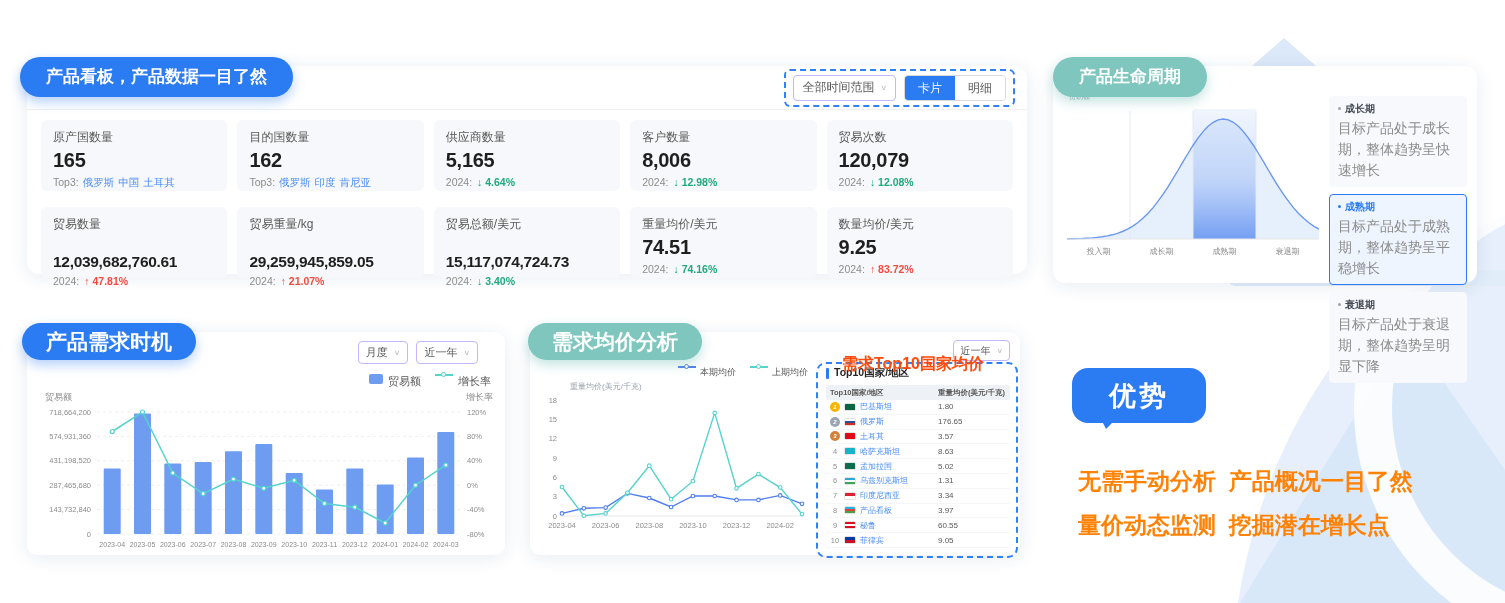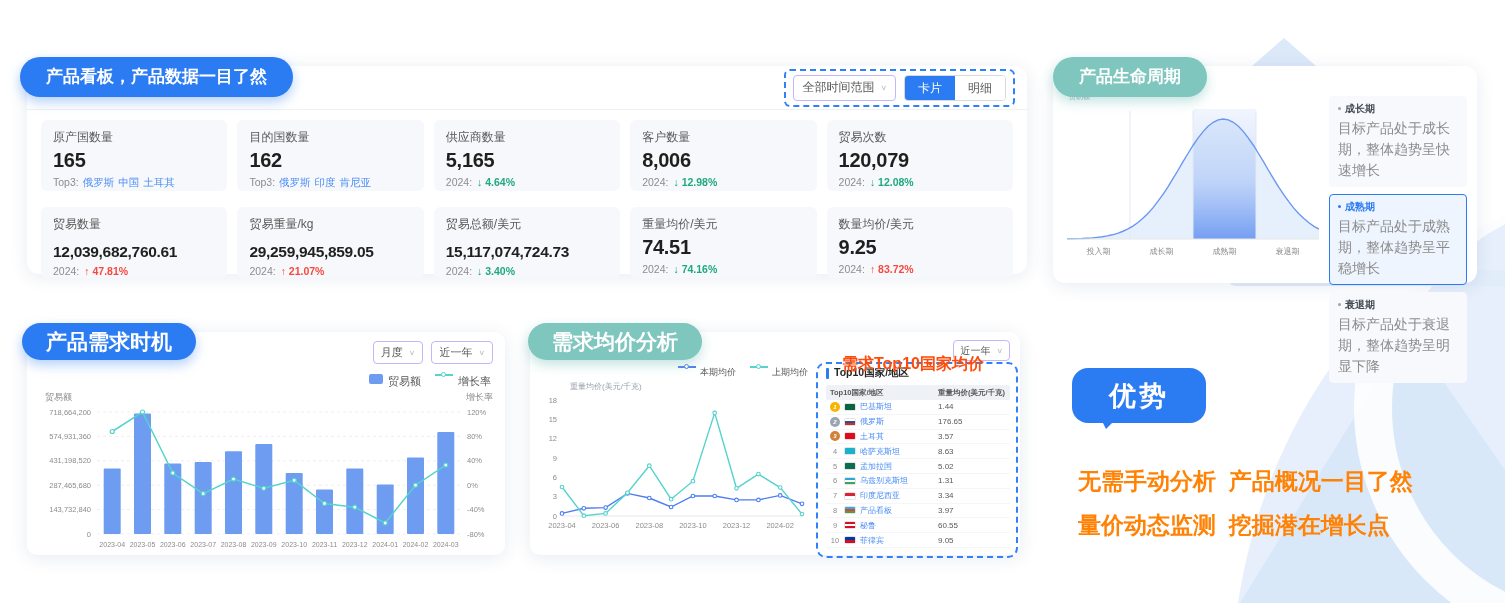--- a/index.html
+++ b/index.html
@@ -32,21 +32,21 @@
   .mini-select{display:inline-flex;align-items:center;gap:6px;border:1px solid #c4b5fd;border-radius:4px;background:#fff;
     font-size:12px;color:#595959;height:26px;padding:0 8px;cursor:pointer;}
   .mini-select .chev{color:#bfbfbf;font-size:9px;transform:scaleY(.8);}
   .segment{display:inline-flex;border:1px solid #d9d9d9;border-radius:4px;overflow:hidden;height:26px;}
   .seg-btn{font-size:12px;line-height:24px;padding:0 13px;background:#fff;color:#595959;cursor:pointer;text-align:center;}
   .seg-btn.active{background:var(--accent);color:#fff;}
   .cards-grid{display:grid;grid-template-columns:repeat(5,1fr);gap:16px 10px;padding:10px 14px;}
   .stat-card{background:#f7f8fb;border-radius:6px;padding:9px 12px 7px;height:71px;}
   .stat-label{font-size:12px;color:#595959;}
   .stat-value{font-size:20px;font-weight:bold;color:#1f1f1f;margin:3px 0 4px;letter-spacing:-.3px;white-space:nowrap;}
-  .stat-value.small{font-size:15.5px;margin-top:10px;}
+  .stat-value.small{font-size:15.5px;margin-top:20px;}
   .stat-sub{font-size:10.5px;color:#8c8c8c;white-space:nowrap;}
   .stat-sub .lnk{color:var(--link);margin-left:4px;cursor:pointer;}
   .stat-sub .pct{font-weight:bold;margin-left:5px;}
   .pct.up{color:var(--up);} .pct.down{color:var(--down);}
 
   
   #lifecycle{left:1053px;top:66px;width:424px;height:217px;display:flex;padding:26px 10px 6px 14px;}
   .lc-chart{width:252px;}
   .lc-ylabel{font-size:7px;color:#9aa3ad;margin:0 0 1px 2px;}
   .lc-xlabels{display:flex;margin-top:1px;}
@@ -55,21 +55,21 @@
   .stage-card{background:#f7f9fc;border:1px solid #f7f9fc;border-radius:4px;padding:5px 8px;cursor:pointer;}
   .stage-card.selected{background:#eef5ff;border-color:var(--accent);}
   .stage-name{font-size:10px;font-weight:bold;color:#434a54;}
   .stage-card.selected .stage-name{color:var(--accent);}
   .stage-dot{display:inline-block;width:3px;height:3px;border-radius:50%;background:#9aa3ad;vertical-align:2px;margin-right:4px;}
   .stage-card.selected .stage-dot{background:var(--accent);}
   .stage-desc{font-size:14px;color:#8c8c8c;line-height:1.5;margin-top:2px;}
 
   
   #timing{left:27px;top:332px;width:478px;height:223px;border-radius:10px;}
-  .tm-controls{position:absolute;top:9px;right:12px;display:flex;gap:8px;}
+  .tm-controls{position:absolute;top:9px;right:27px;display:flex;gap:8px;}
   .mini-select.sm{height:23px;font-size:11px;padding:0 7px;}
   .tm-legend{position:absolute;top:42px;right:14px;display:flex;gap:14px;align-items:center;}
   .lg-item{display:inline-flex;align-items:flex-start;gap:5px;font-size:11px;color:#595959;cursor:pointer;}
   .lg-bar{width:14px;height:10px;border-radius:2px;background:var(--bar);}
   .lg-line{position:relative;width:18px;height:2px;background:var(--line-teal);display:inline-block;}
   .lg-line i{position:absolute;left:6px;top:-2.5px;width:5px;height:5px;border:1.5px solid var(--line-teal);border-radius:50%;background:#fff;}
   .axis-cap{position:absolute;top:59px;font-size:9px;color:#8c8c8c;}
   .axis-cap.l{left:18px;} .axis-cap.r{right:12px;}
   #timing svg{position:absolute;left:4px;top:70px;}
 
@@ -402,21 +402,21 @@
         </div>
         <div id="t-body">
             <div class="t-row">
               <span class="t-c1">
                 <i class="medal gold">1</i>
                 <span class="flag">
                   <i style="background: rgb(10, 102, 64);"></i>
                 </span>
                 <span class="country">巴基斯坦</span>
               </span>
-              <span class="t-c2">1.44</span>
+              <span class="t-c2">1.80</span>
             </div>
             <div class="t-row">
               <span class="t-c1">
                 <i class="medal silver">2</i>
                 <span class="flag">
                   <i style="background: rgb(255, 255, 255);"></i>
                   <i style="background: rgb(42, 78, 155);"></i>
                   <i style="background: rgb(213, 43, 30);"></i>
                 </span>
                 <span class="country">俄罗斯</span>

